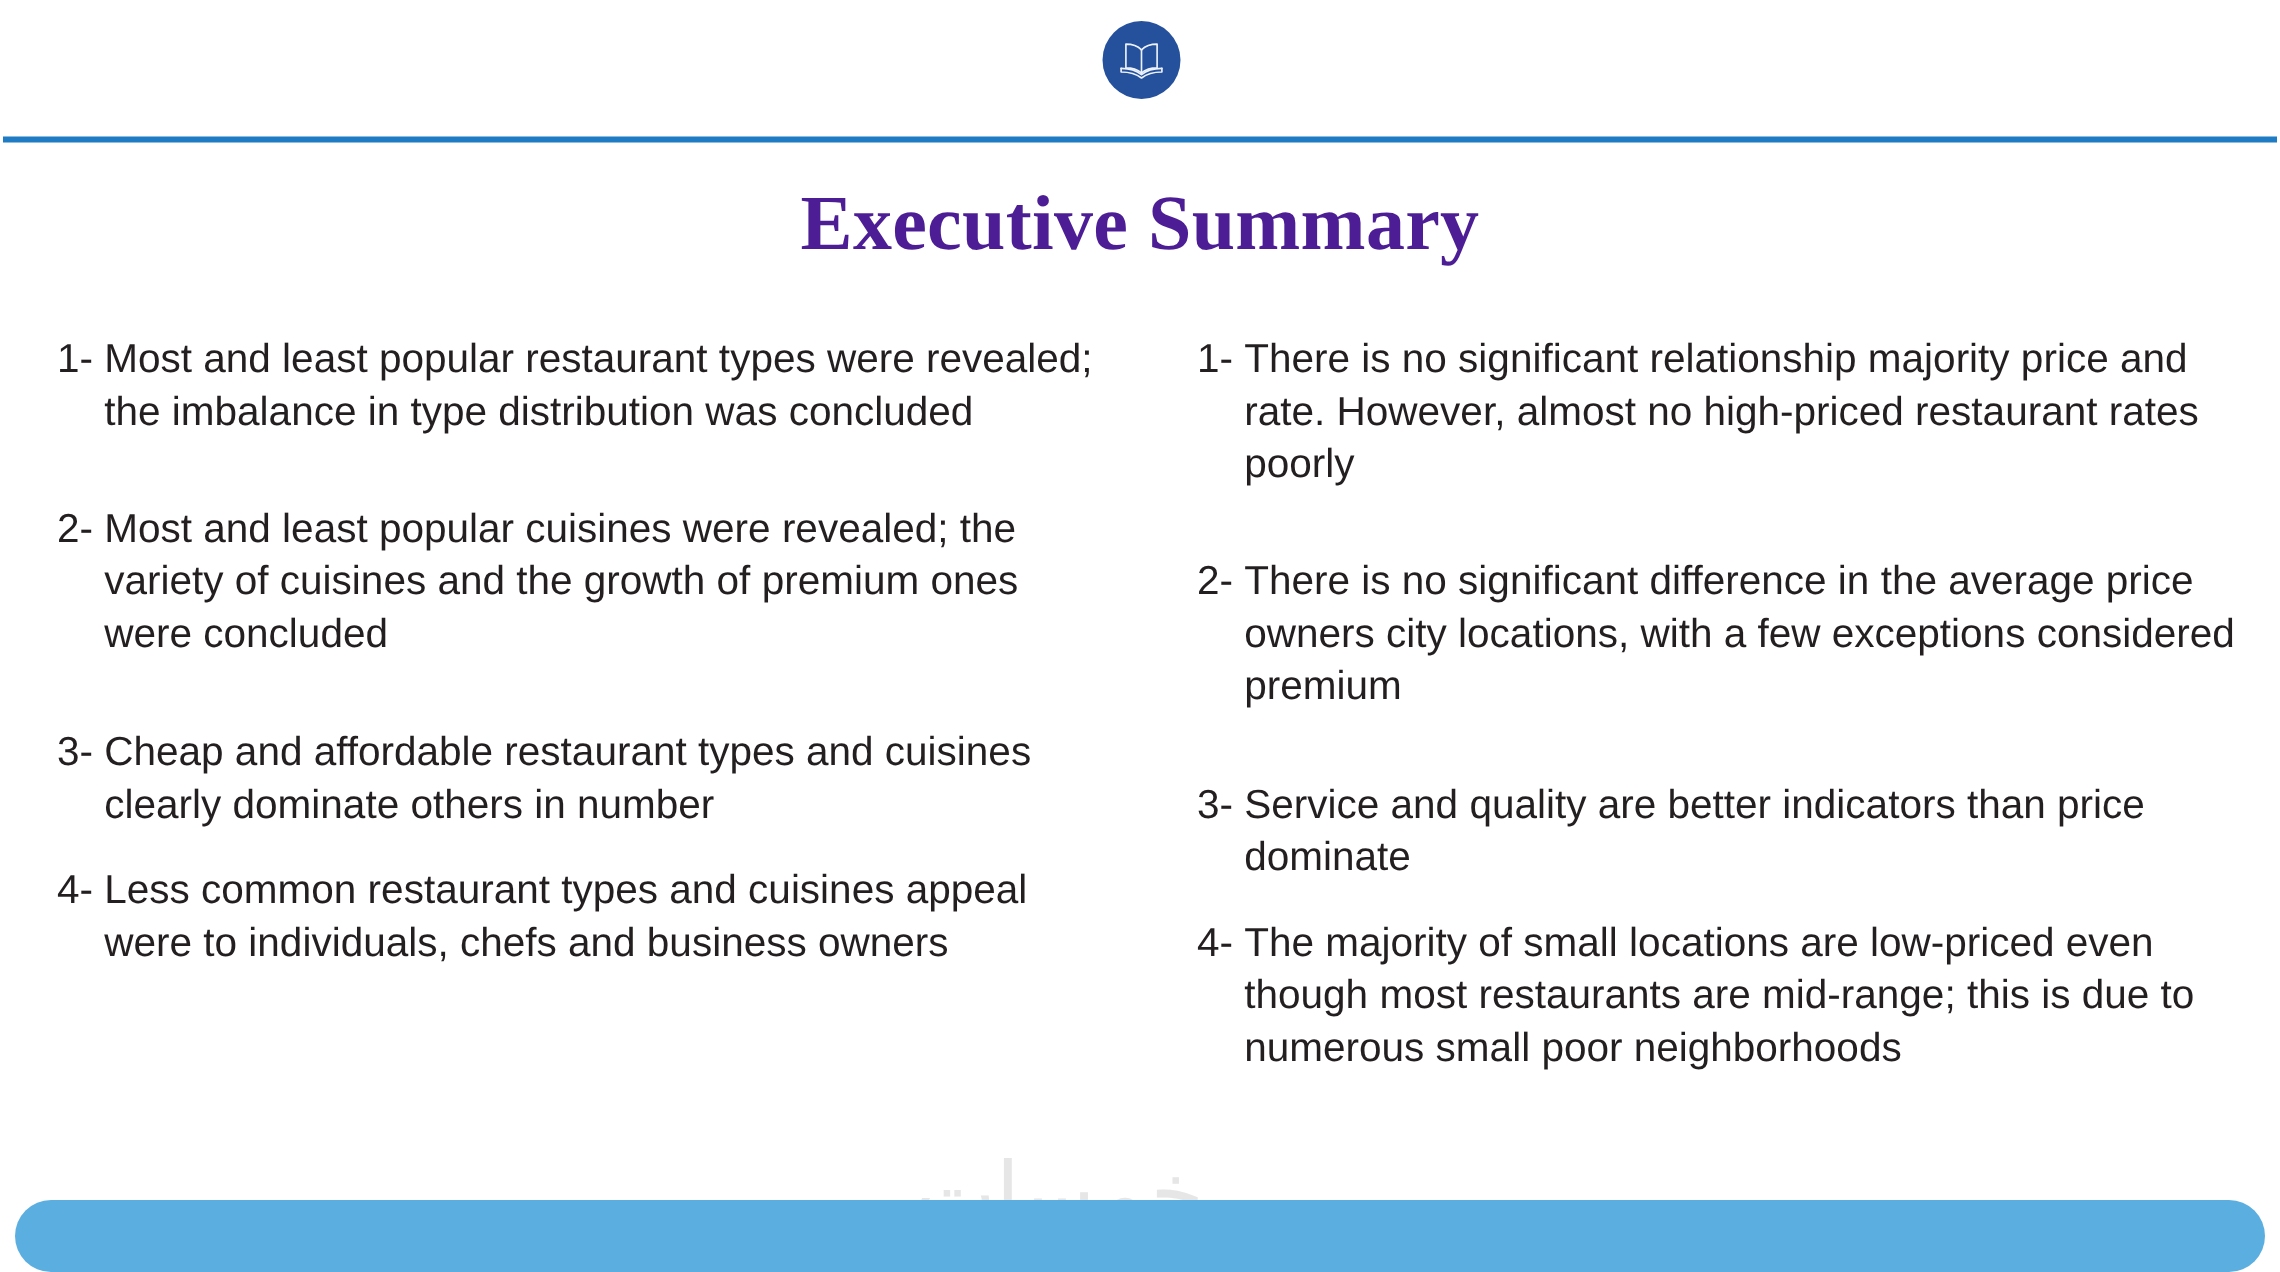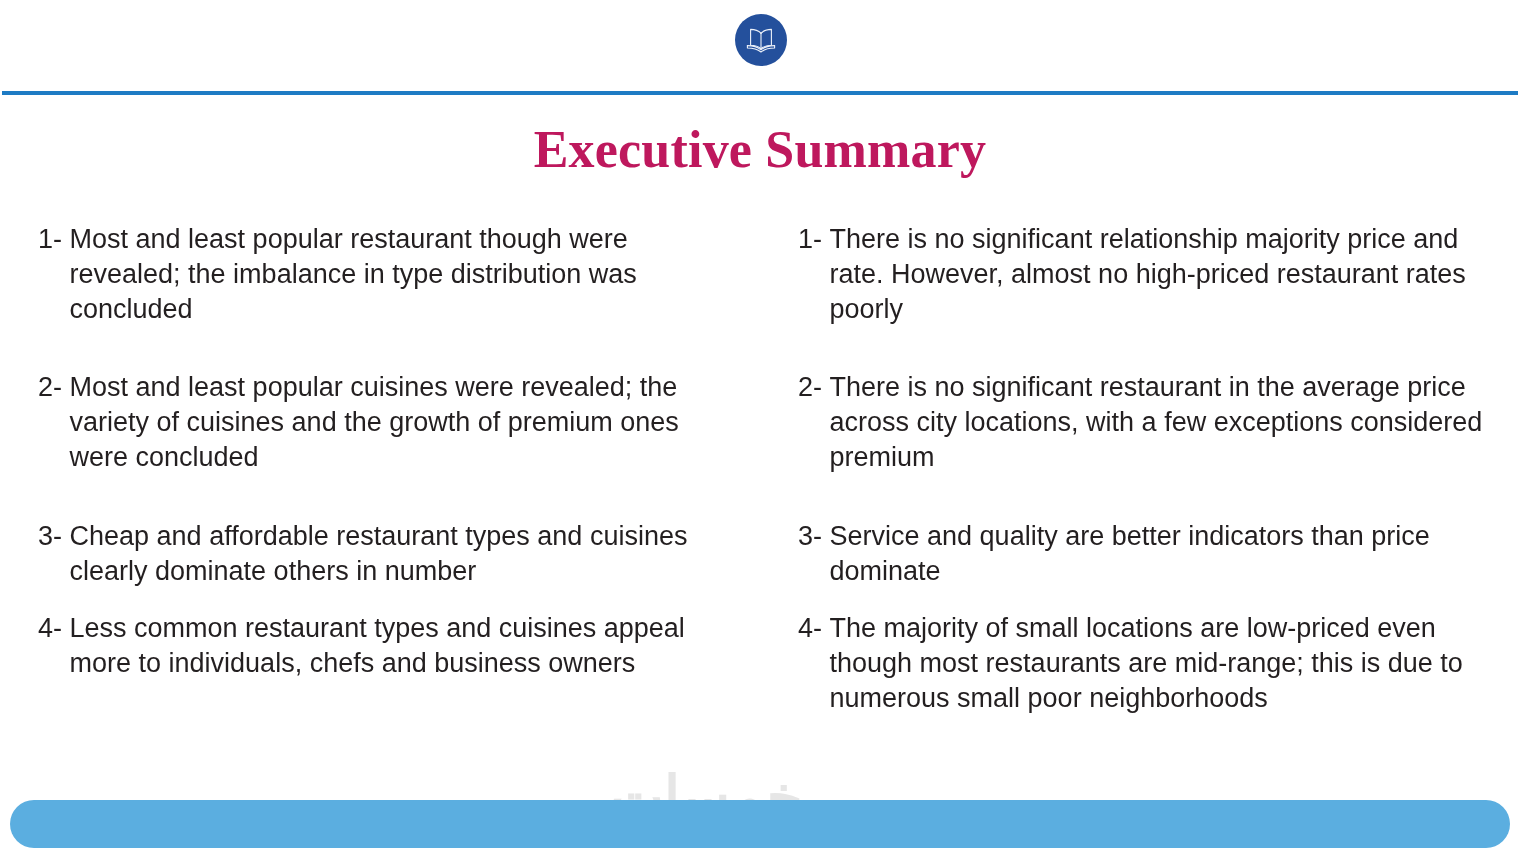--- a/index.html
+++ b/index.html
@@ -58,21 +58,21 @@
   .slide-title {
     position: absolute;
     left: 0;
     top: 118px;
     width: 1520px;
     text-align: center;
     font-family: "Liberation Serif", serif;
     font-weight: bold;
     font-size: 52px;
     line-height: 64px;
-    color: #be185d;
+    color: #4c1d95;
     letter-spacing: 0.2px;
   }
 
   
   .columns {
     position: absolute;
     left: 0;
     top: 222px;
     width: 1520px;
     height: 520px;
@@ -113,21 +113,21 @@
   
   .watermark {
     position: absolute;
     left: 0;
     top: 768px;
     width: 1412px;
     text-align: center;
     font-size: 58px;
     line-height: 58px;
     color: #E6E6E6;
-    font-weight: bold;
+    font-weight: normal;
     direction: rtl;
     user-select: none;
     pointer-events: none;
   }
 
   
   .footer-bar {
     position: absolute;
     left: 10px;
     top: 800px;
@@ -163,49 +163,49 @@
   </div>
 
   <div class="slide-title">Executive Summary</div>
 
   <div class="columns">
 
     <div class="column column-left">
 
       <div class="point">
         <span class="point-number">1- </span>
-        <span class="point-text">Most and least popular restaurant though were revealed; the imbalance in type distribution was concluded</span>
+        <span class="point-text">Most and least popular restaurant types were revealed; the imbalance in type distribution was concluded</span>
       </div>
 
       <div class="point">
         <span class="point-number">2- </span>
         <span class="point-text">Most and least popular cuisines were revealed; the variety of cuisines and the growth of premium ones were concluded</span>
       </div>
 
       <div class="point">
         <span class="point-number">3- </span>
         <span class="point-text">Cheap and affordable restaurant types and cuisines clearly dominate others in number</span>
       </div>
 
       <div class="point">
         <span class="point-number">4- </span>
-        <span class="point-text">Less common restaurant types and cuisines appeal more to individuals, chefs and business owners</span>
+        <span class="point-text">Less common restaurant types and cuisines appeal were to individuals, chefs and business owners</span>
       </div>
     </div>
 
     <div class="column column-right">
 
       <div class="point">
         <span class="point-number">1- </span>
         <span class="point-text">There is no significant relationship majority price and rate. However, almost no high-priced restaurant rates poorly</span>
       </div>
 
       <div class="point">
         <span class="point-number">2- </span>
-        <span class="point-text">There is no significant restaurant in the average price across city locations, with a few exceptions considered premium</span>
+        <span class="point-text">There is no significant difference in the average price owners city locations, with a few exceptions considered premium</span>
       </div>
 
       <div class="point">
         <span class="point-number">3- </span>
         <span class="point-text">Service and quality are better indicators than price dominate</span>
       </div>
 
       <div class="point">
         <span class="point-number">4- </span>
         <span class="point-text">The majority of small locations are low-priced even though most restaurants are mid-range; this is due to numerous small poor neighborhoods</span>

